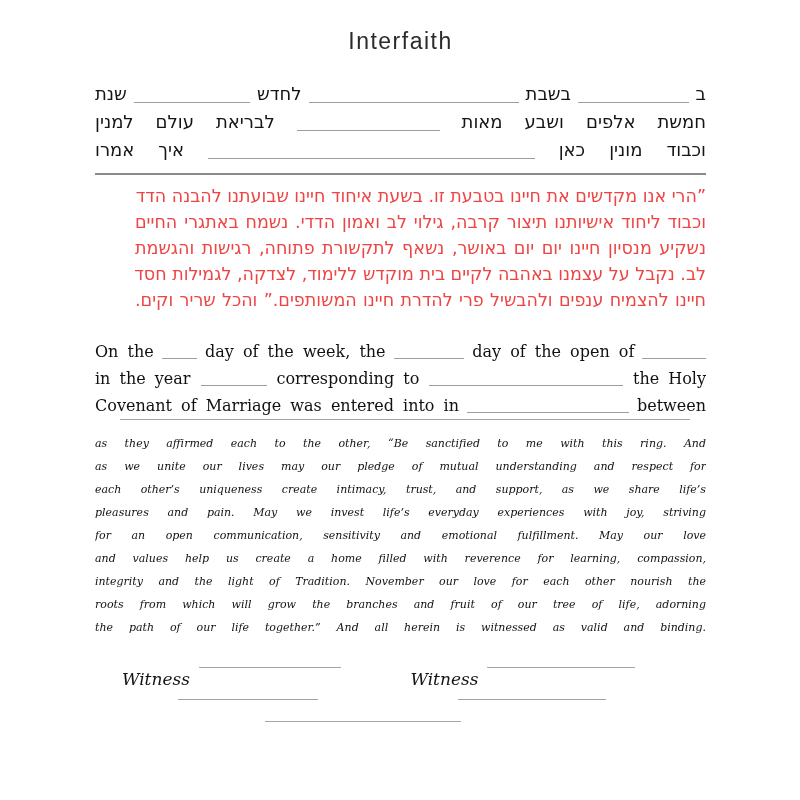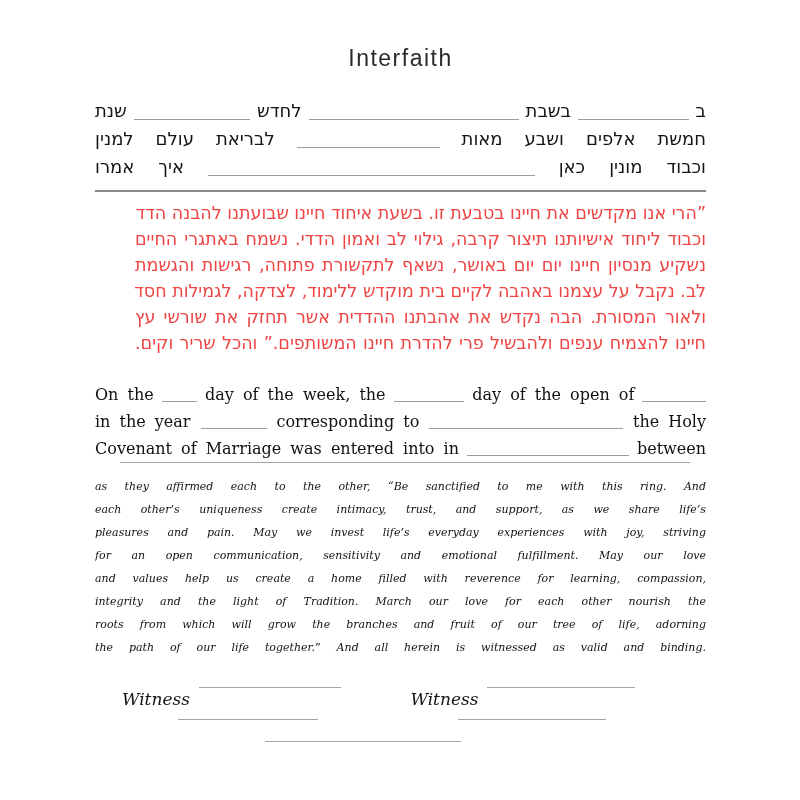--- a/index.html
+++ b/index.html
@@ -1,20 +1,20 @@
 <!DOCTYPE html>
 <html><head>
 <meta charset="utf-8">
 <style>
   html,body{margin:0;padding:0;background:#ffffff;}
   body{width:800px;height:800px;overflow:hidden;color:#141414;}
   .page{width:800px;height:800px;box-sizing:border-box;padding:28px 94px 0 95px;background:#fff;}
 
   
-  .title{margin:17px;text-align:center;font-family:"Liberation Sans",sans-serif;
+  .title{margin:0;text-align:center;font-family:"Liberation Sans",sans-serif;
          font-weight:400;font-size:23px;letter-spacing:1.5px;color:#2b2b2b;height:26px;}
 
   
   .heb-date{margin-top:26px;direction:rtl;font-family:"DejaVu Sans",sans-serif;
             font-size:18px;color:#151515;}
   .h-row{display:flex;align-items:flex-end;height:28px;line-height:28px;}
   .r1{gap:7px}.r2{gap:22px}.r3{gap:24px}
 
   .blank{align-self:flex-end;border-bottom:1.4px solid #9e9e9e;height:0;margin-bottom:5px;}
   .g100{flex-grow:1}.g190{flex-grow:1.9}.g105{flex-grow:1.05}.g200{flex-grow:2}.g180{flex-grow:1.8}
@@ -98,21 +98,20 @@
     </div>
   </section>
 
   <div class="heb-names-line"></div>
 
   <section class="heb-para">
     <div class="hp-line">”הרי אנו מקדשים את חיינו בטבעת זו. בשעת איחוד חיינו שבועתנו להבנה הדדית</div>
     <div class="hp-line">וכבוד ליחוד אישיותנו תיצור קרבה, גילוי לב ואמון הדדי. נשמח באתגרי החיים</div>
     <div class="hp-line">נשקיע מנסיון חיינו יום יום באושר, נשאף לתקשורת פתוחה, רגישות והגשמת</div>
     <div class="hp-line">לב. נקבל על עצמנו באהבה לקיים בית מוקדש ללימוד, לצדקה, לגמילות חסדים</div>
-    <div class="hp-line">ולאור המסורת. הבה נקדש את אהבתנו ההדדית אשר תחזק את שורשי עץ</div>
     <div class="hp-line">חיינו להצמיח ענפים ולהבשיל פרי להדרת חיינו המשותפים.” והכל שריר וקים.</div>
   </section>
 
   <section class="eng-date">
     <div class="e-row e1">
       <span>On the</span>
       <span class="blank g100"></span>
       <span>day of the week, the</span>
       <span class="blank g200"></span>
       <span>day of the open of</span>
@@ -129,25 +128,26 @@
       <span>Covenant of Marriage was entered into in</span>
       <span class="blank g100"></span>
       <span>between</span>
     </div>
   </section>
 
   <div class="eng-names-line"></div>
 
   <section class="eng-para">
     <div class="ep-line">as they affirmed each to the other, “Be sanctified to me with this ring. And</div>
+    <div class="ep-line">as we unite our lives may our pledge of mutual understanding and respect for</div>
     <div class="ep-line">each other’s uniqueness create intimacy, trust, and support, as we share life’s</div>
     <div class="ep-line">pleasures and pain. May we invest life’s everyday experiences with joy, striving</div>
     <div class="ep-line">for an open communication, sensitivity and emotional fulfillment. May our love</div>
     <div class="ep-line">and values help us create a home filled with reverence for learning, compassion,</div>
-    <div class="ep-line">integrity and the light of Tradition. March our love for each other nourish the</div>
+    <div class="ep-line">integrity and the light of Tradition. November our love for each other nourish the</div>
     <div class="ep-line">roots from which will grow the branches and fruit of our tree of life, adorning</div>
     <div class="ep-line">the path of our life together.” And all herein is witnessed as valid and binding.</div>
   </section>
 
   <section class="witness">
     <div class="w-row">
       <div class="w-cell w-left">
         <span>Witness</span>
         <span class="w-gap"></span>
         <span class="sig sig-l1"></span>

